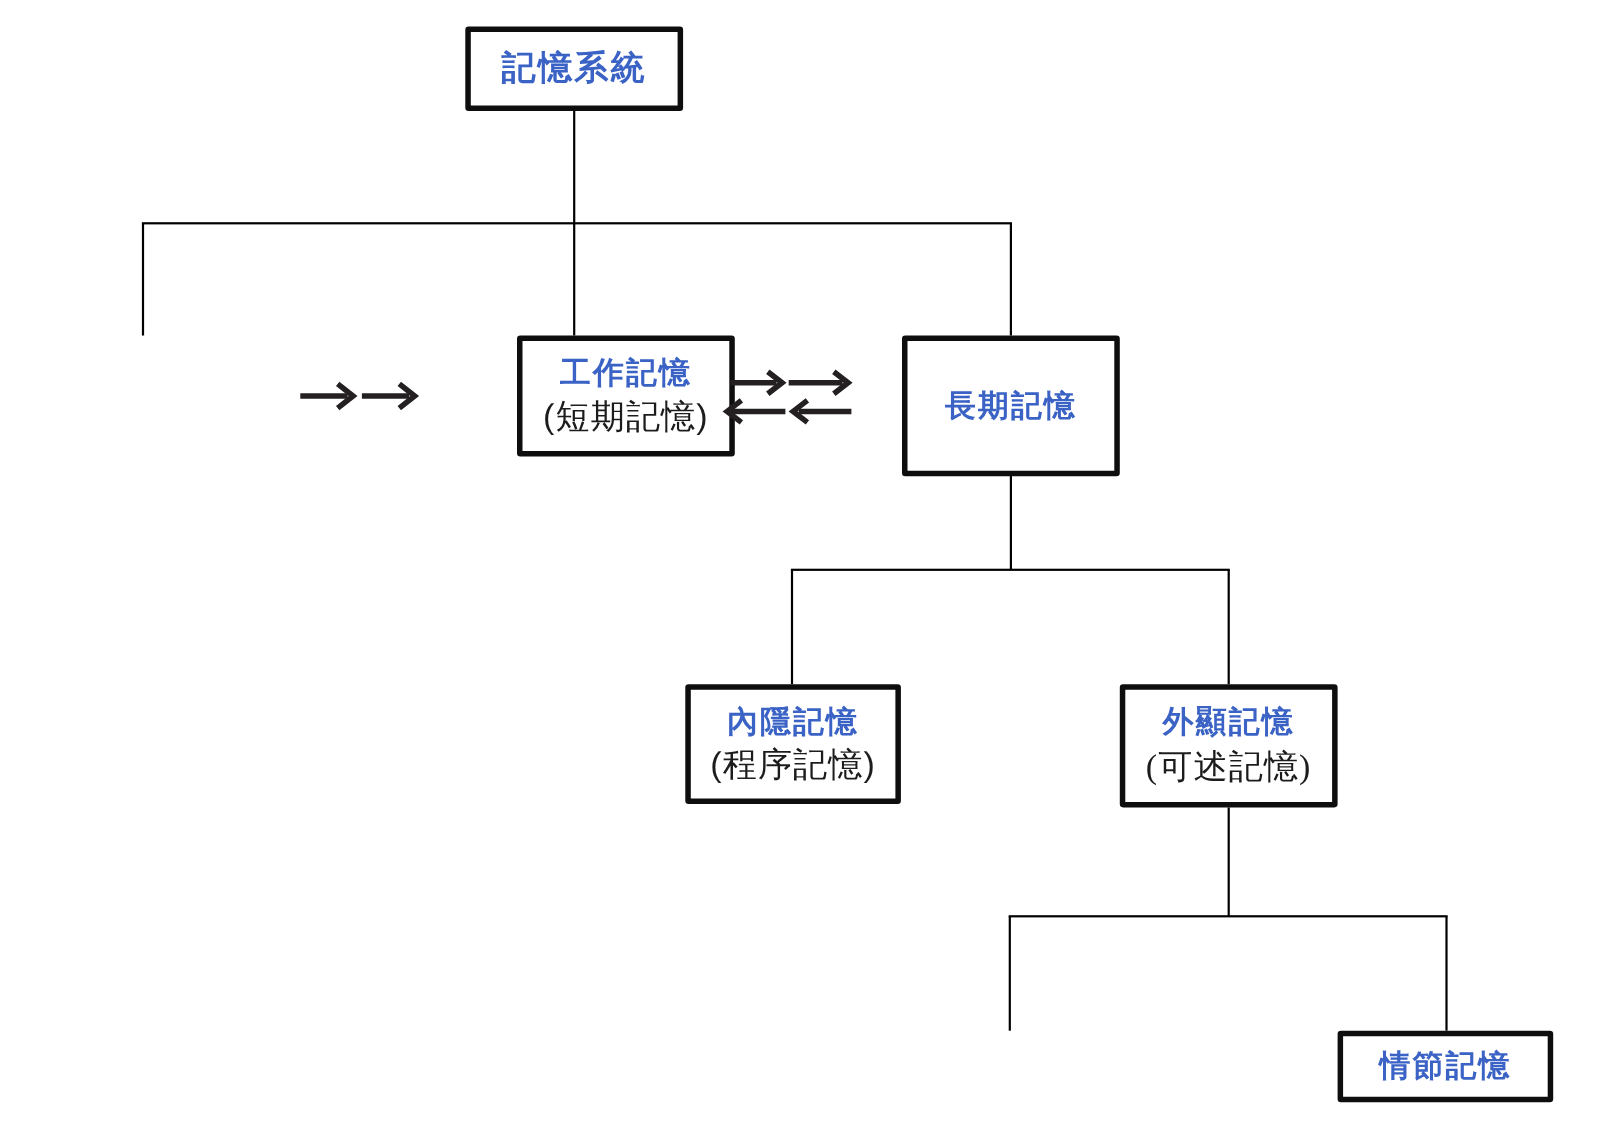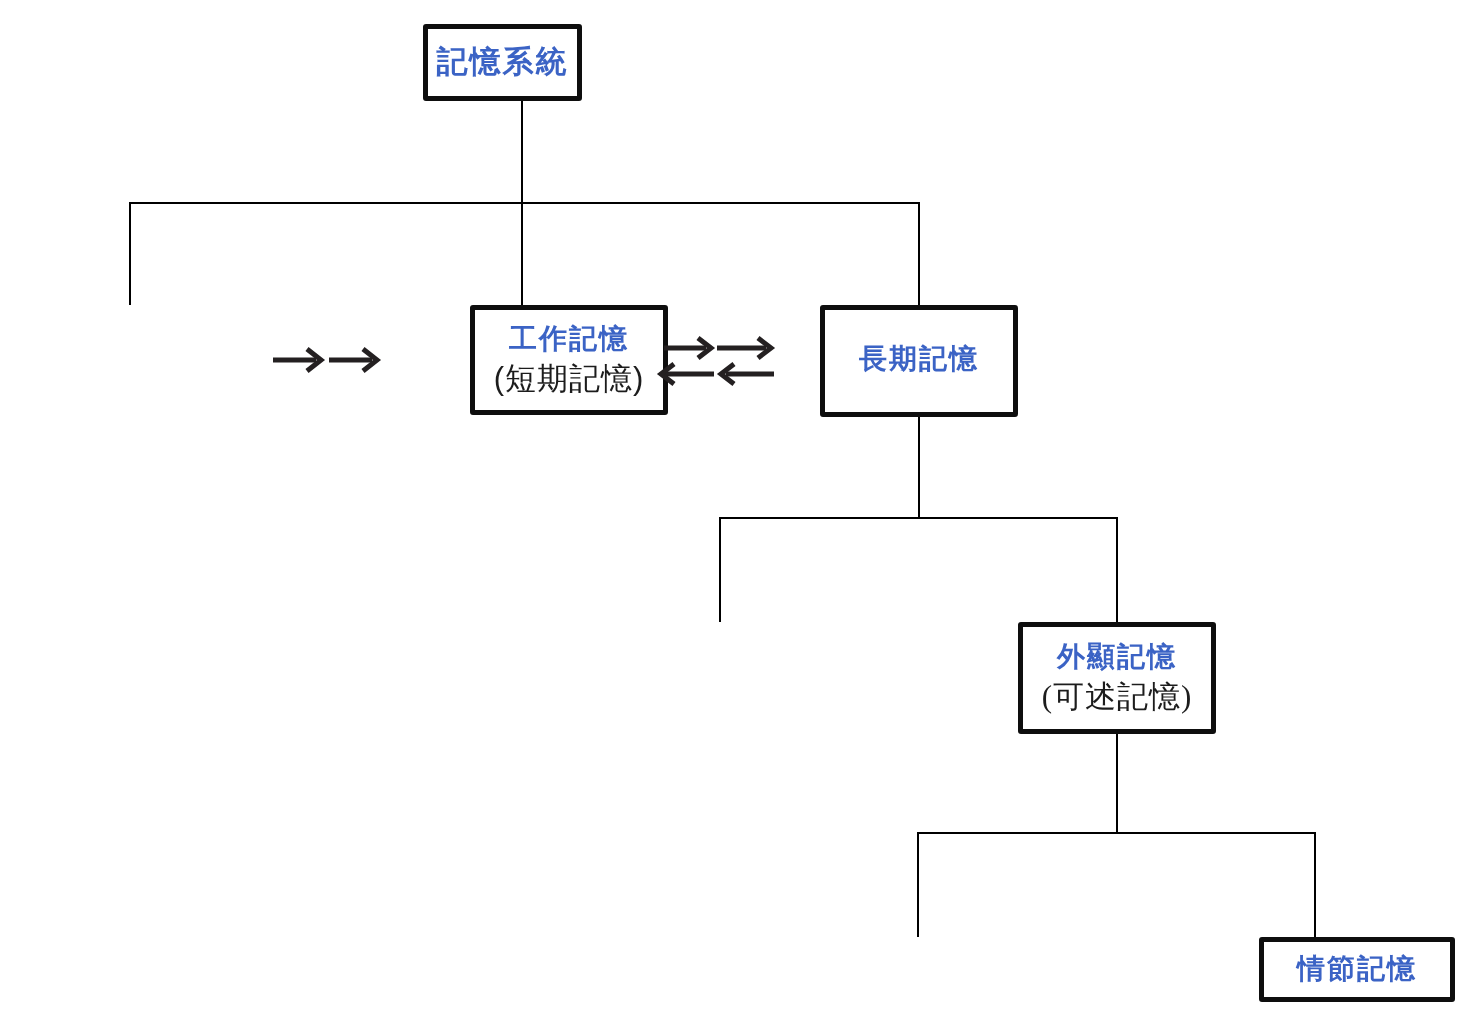--- a/index.html
+++ b/index.html
@@ -52,28 +52,28 @@
   .arrow-svg { position: absolute; z-index: 2; }
   .arrow-stroke {
     stroke: #242021;
     stroke-width: 5;
     fill: none;
     stroke-linecap: butt;
     stroke-linejoin: miter;
   }
 
   
-  #node-root      { left: 423px; top:  24px; width: 159px; height:  77px; }
+  #node-root      { left: 423px; top:  24px; width: 198px; height:  77px; }
   #node-sensory   { left:  35px; top: 305px; width: 196px; height: 109px; }
   #node-working   { left: 423px; top: 305px; width: 198px; height: 110px; margin-left: 47px; }
-  #node-longterm  { left: 820px; top: 305px; width: 198px; height: 112px; font-family: Liberation Mono, monospace; }
+  #node-longterm  { left: 820px; top: 305px; width: 198px; height: 128px; }
   #node-implicit  { left: 623px; top: 622px; width: 196px; height: 109px; }
   #node-explicit  { left:1018px; top: 622px; width: 198px; height: 112px; font-family: Liberation Serif, serif; }
   #node-semantic  { left: 820px; top: 937px; width: 198px; height:  65px; }
-  #node-episodic  { left:1216px; top: 937px; width: 196px; height:  65px; margin-left: 43px; }
+  #node-episodic  { left:1216px; top: 937px; width: 196px; height:  65px; }
 
   
   #c-root-down    { left: 521px; top: 100px; width:   2px; height: 103px; }
   #c-l1-h         { left: 129px; top: 202px; width: 791px; height:   2px; }
   #c-sensory-down { left: 129px; top: 203px; width:   2px; height: 102px; }
   #c-working-down { left: 521px; top: 203px; width:   2px; height: 102px; }
   #c-longterm-down{ left: 918px; top: 203px; width:   2px; height: 102px; }
   #c-lt-down      { left: 918px; top: 417px; width:   2px; height: 101px; }
   #c-l2-h         { left: 719px; top: 517px; width: 399px; height:   2px; }
   #c-implicit-down{ left: 719px; top: 518px; width:   2px; height: 104px; }
@@ -112,20 +112,24 @@
 
   <div class="node" id="node-working">
     <span class="label">工作記憶</span>
     <span class="sublabel">(短期記憶)</span>
   </div>
 
   <div class="node" id="node-longterm">
     <span class="label">長期記憶</span>
   </div>
 
+  <div class="node" id="node-implicit">
+    <span class="label">內隱記憶</span>
+    <span class="sublabel">(程序記憶)</span>
+  </div>
 
   <div class="node" id="node-explicit">
     <span class="label">外顯記憶</span>
     <span class="sublabel">(可述記憶)</span>
   </div>
 
 
   <div class="node" id="node-episodic">
     <span class="label">情節記憶</span>
   </div>

